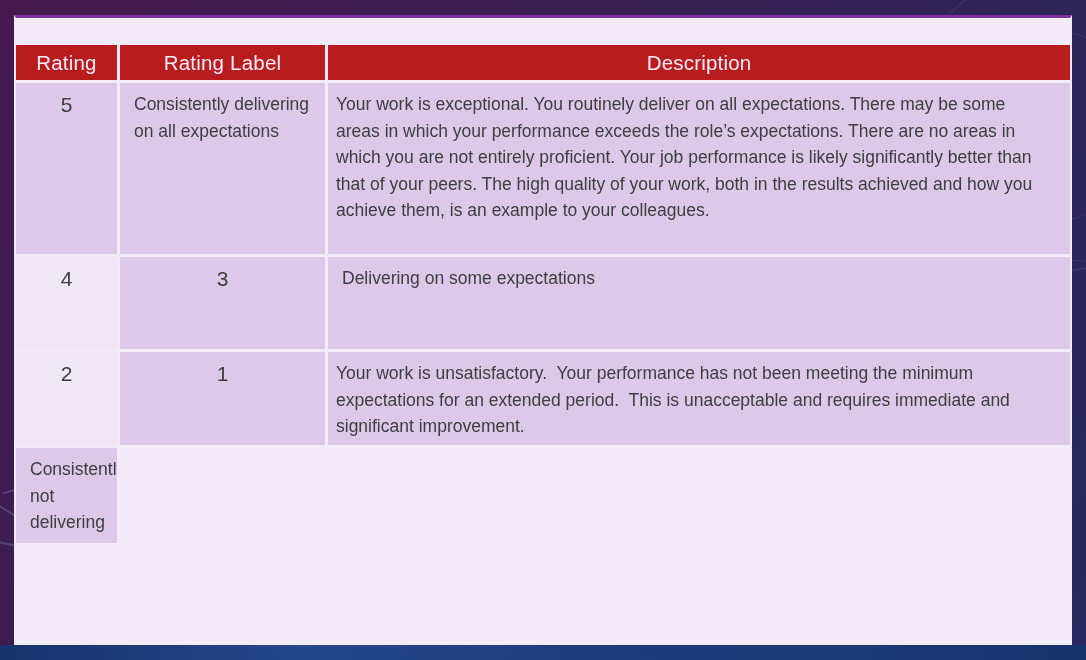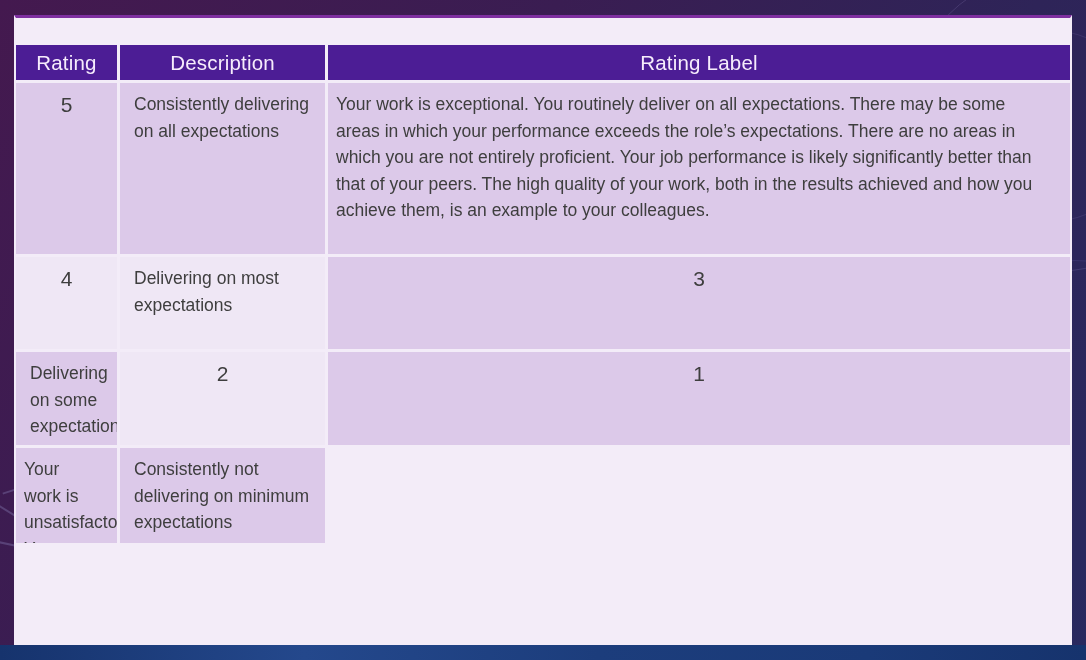--- a/index.html
+++ b/index.html
@@ -43,21 +43,21 @@
     box-sizing: border-box;
     display: grid;
     grid-template-columns: 101px 205px 1fr;
     grid-template-rows: 62px 171px 92px 93px 95px 1fr;
     gap: 3px;
     background: #f3ecf8;
     border: 2px solid #f3ecf8;
     border-top: 3px solid #7e2fa0;
   }
   .hcell {
-    background: #4c1d95;
+    background: #b91c1c;
     color: #f6ecfc;
     display: flex;
     align-items: center;
     justify-content: center;
     font-size: 20.5px;
     letter-spacing: 0.2px;
     margin-top: 27px;
   }
   .cell {
     color: #3e3e3e;
@@ -89,29 +89,28 @@
   <div class="decor-circle c1"></div>
   <div class="decor-circle c2"></div>
   <div class="decor-circle c3"></div>
   <div class="decor-line l1"></div>
   <div class="decor-line l2"></div>
   <div class="decor-line l3"></div>
 
   <div class="ratings-table">
 
     <div class="hcell">Rating</div>
+    <div class="hcell">Rating Label</div>
     <div class="hcell">Description</div>
-    <div class="hcell">Rating Label</div>
 
     <div class="cell rating-cell row-dark">5</div>
     <div class="cell label-cell row-dark">Consistently delivering on all expectations</div>
     <div class="cell desc-cell row-dark">Your work is exceptional. You routinely deliver on all expectations. There may be some areas in which your performance exceeds the role’s expectations. There are no areas in which you are not entirely proficient. Your job performance is likely significantly better than that of your peers. The high quality of your work, both in the results achieved and how you achieve them, is an example to your colleagues.</div>
 
     <div class="cell rating-cell row-light">4</div>
-    <div class="cell label-cell row-light">Delivering on most expectations</div>
 
     <div class="cell rating-cell row-dark">3</div>
     <div class="cell label-cell row-dark">Delivering on some expectations</div>
 
     <div class="cell rating-cell row-light">2</div>
 
     <div class="cell rating-cell row-dark">1</div>
     <div class="cell desc-cell row-dark">Your work is unsatisfactory.  Your performance has not been meeting the minimum expectations for an extended period.  This is unacceptable and requires immediate and significant improvement.</div>
     <div class="cell label-cell row-dark">Consistently not delivering on minimum expectations</div>
 

